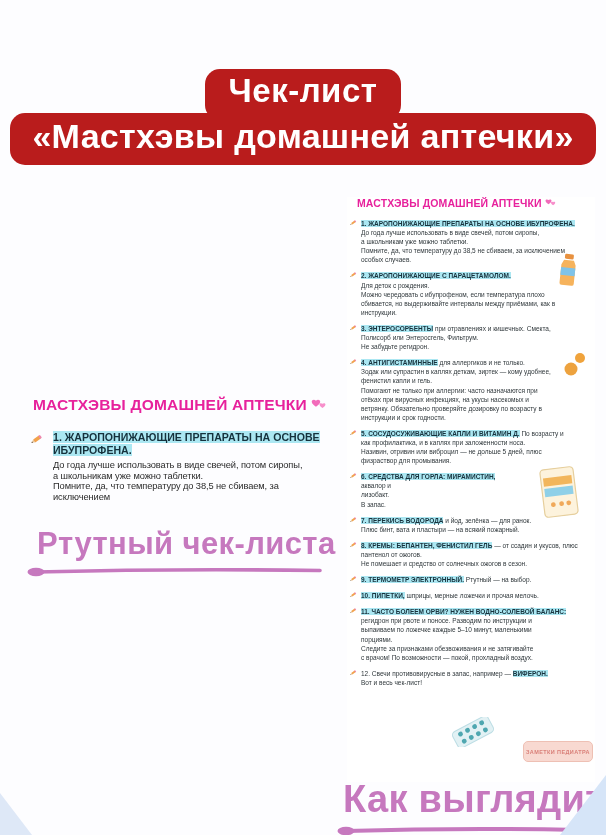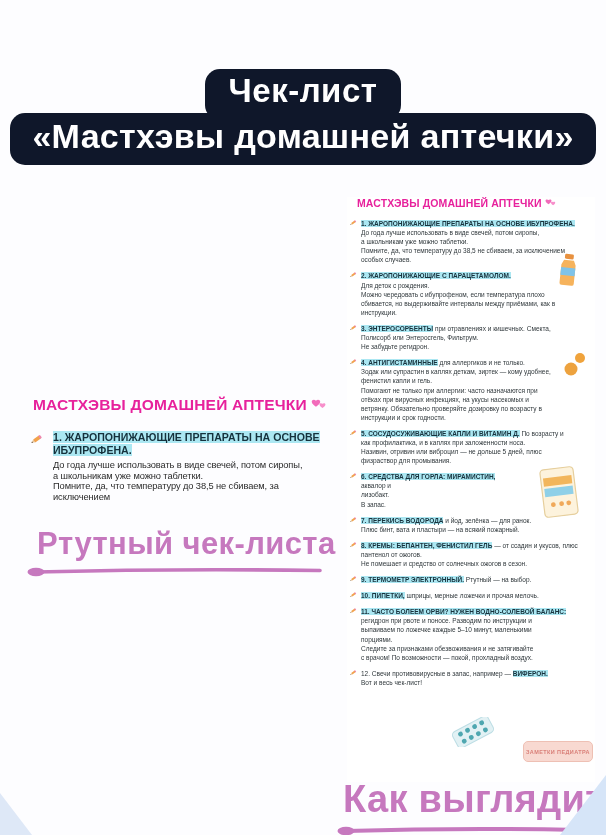--- a/index.html
+++ b/index.html
@@ -3,21 +3,21 @@
 <meta charset="utf-8">
 <style>
   html,body{margin:0;padding:0;}
   body{
     width:606px;height:835px;position:relative;overflow:hidden;
     background:#fdfdff;
     font-family:"Liberation Sans","DejaVu Sans",sans-serif;
   }
   
   .title-wrap{position:absolute;top:69px;left:0;width:100%;display:flex;flex-direction:column;align-items:center;}
-  .badge{background:#0f172a;color:#ffffff;font-weight:bold;border-radius:15px;text-align:left;}
+  .badge{background:#b91c1c;color:#ffffff;font-weight:bold;border-radius:15px;text-align:left;}
   .badge-top{font-size:33px;padding:3px 24px 10px;letter-spacing:0.5px;}
   .badge-bottom{font-size:34px;padding:4px 22px 9px;margin-top:-7px;position:relative;z-index:2;letter-spacing:0.3px;}
   
   .preview{position:absolute;left:33px;top:396px;width:305px;}
   .preview-header{color:#e7219c;font-weight:bold;font-size:15.5px;letter-spacing:0.2px;display:flex;align-items:center;gap:4px;}
   .preview-item{position:relative;margin-top:17px;padding-left:20px;}
   .preview-item .pencil{position:absolute;left:-2px;top:0px;width:16px;height:16px;}
   .hl{background:#abe7f2;}
   .preview-title{font-size:10.6px;font-weight:bold;color:#15313c;line-height:13px;}
   .preview-lines{font-size:9.3px;color:#2b2b2b;line-height:10.6px;margin-top:3px;letter-spacing:-0.1px;}

